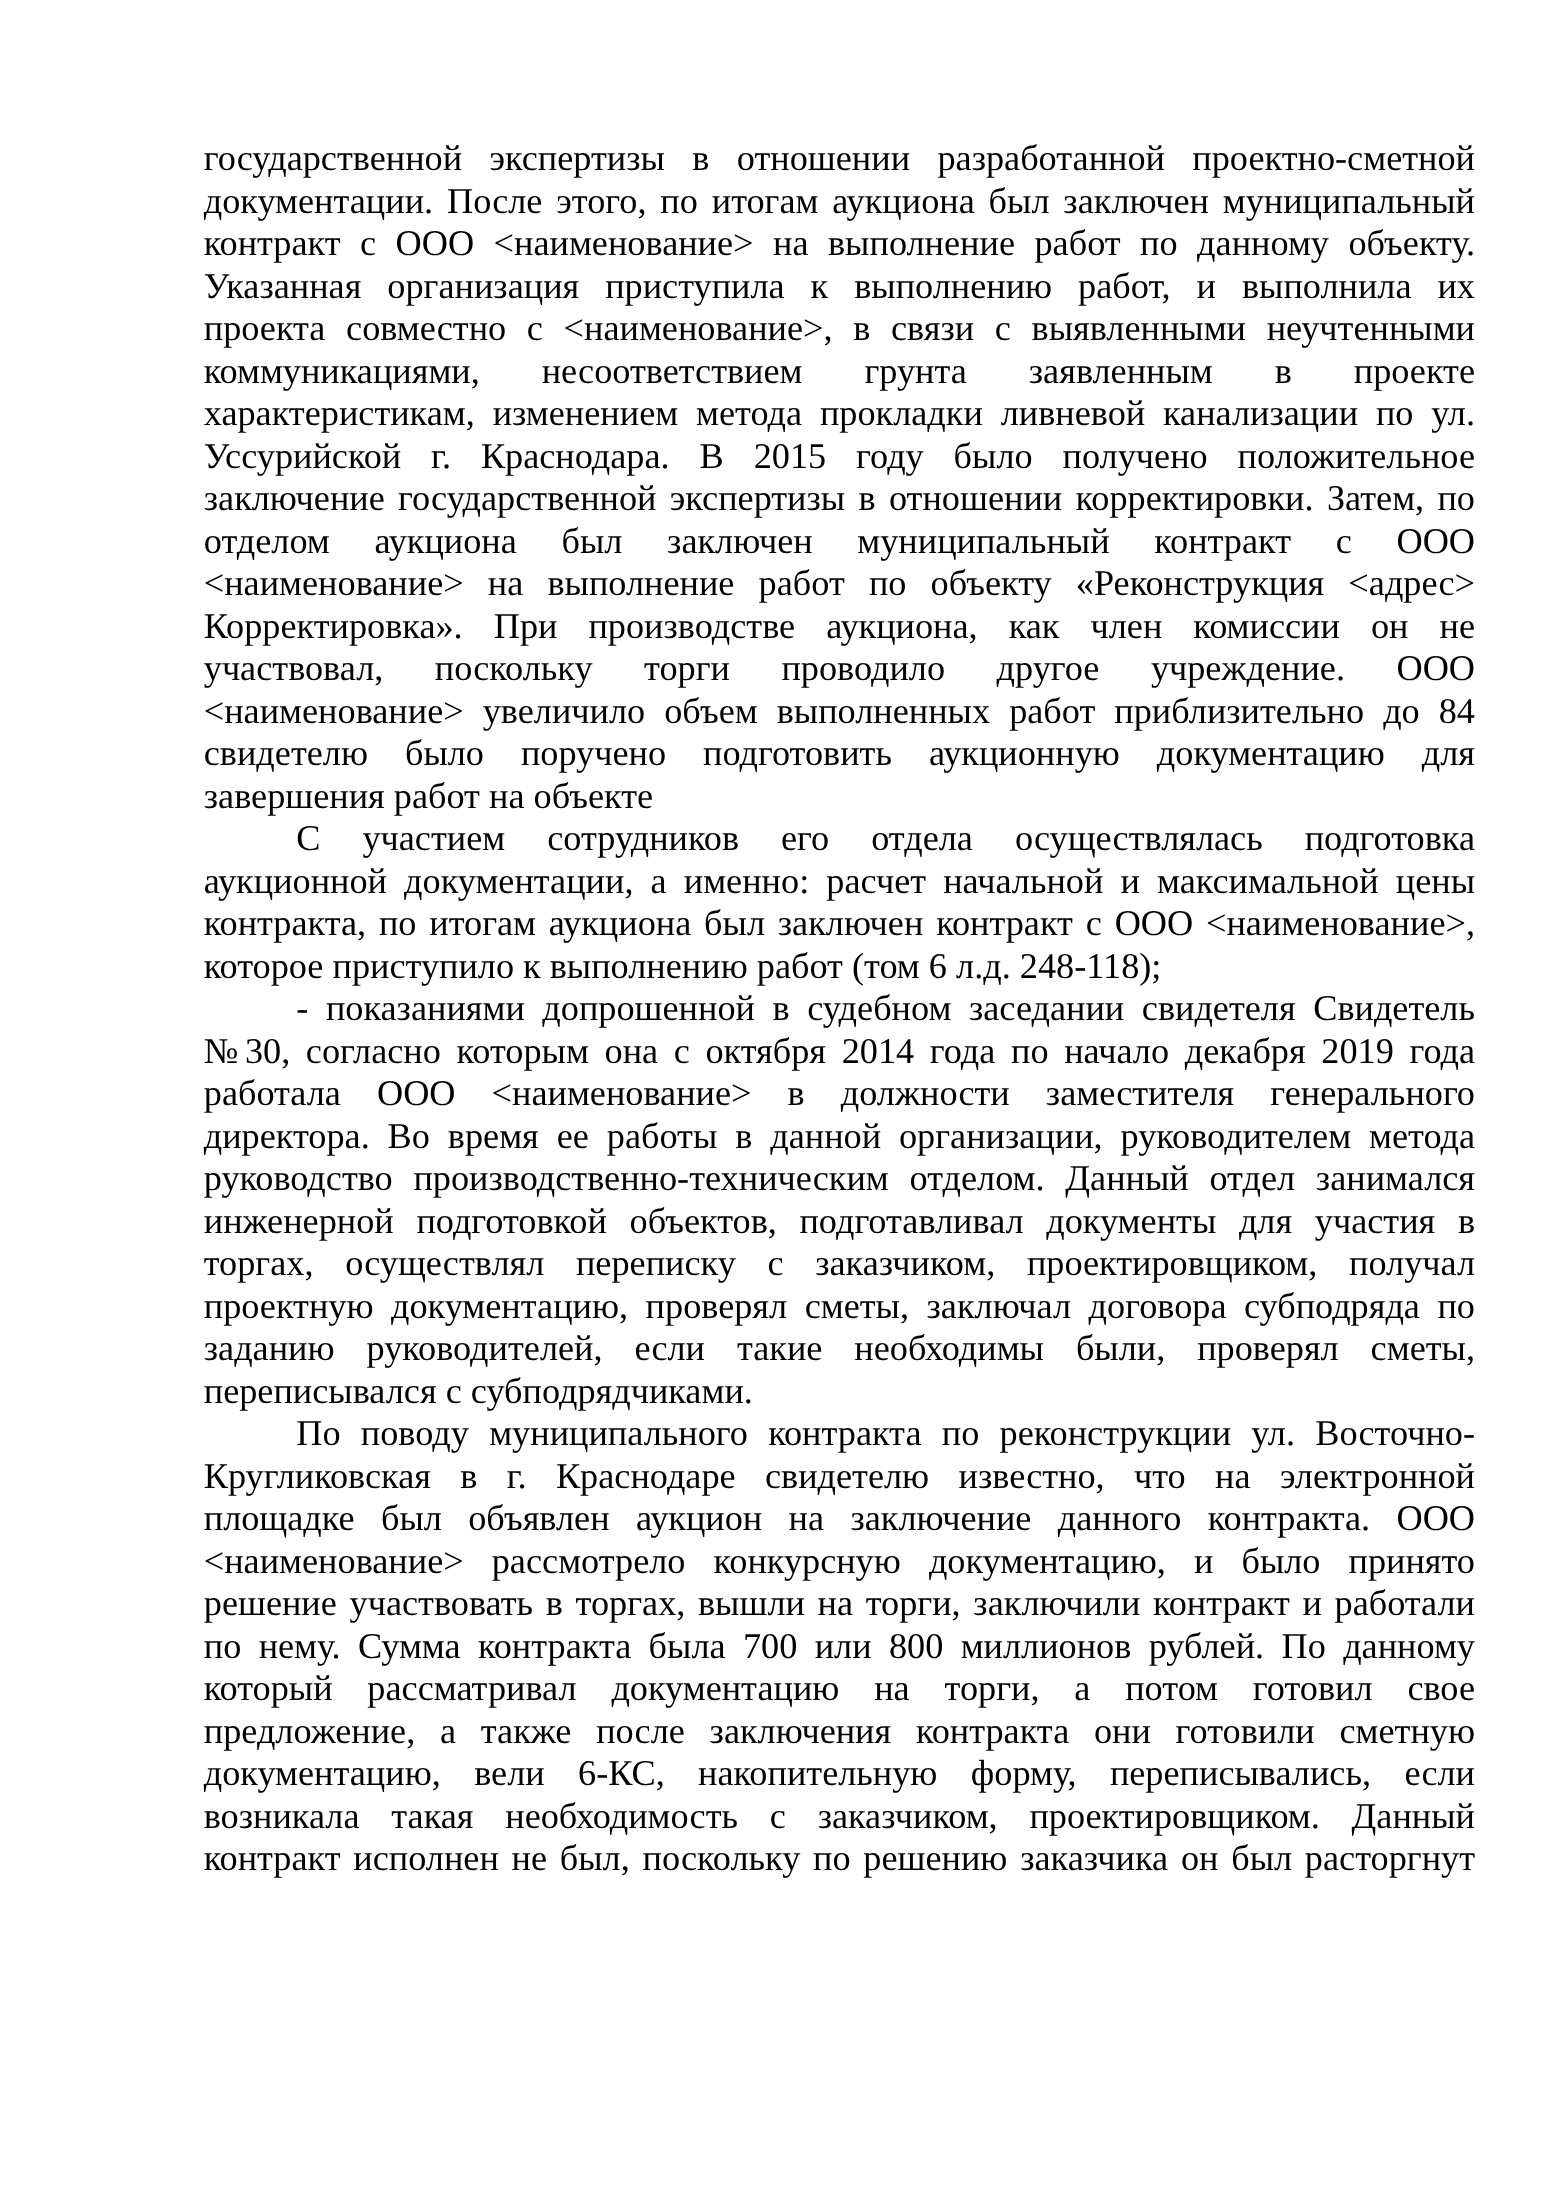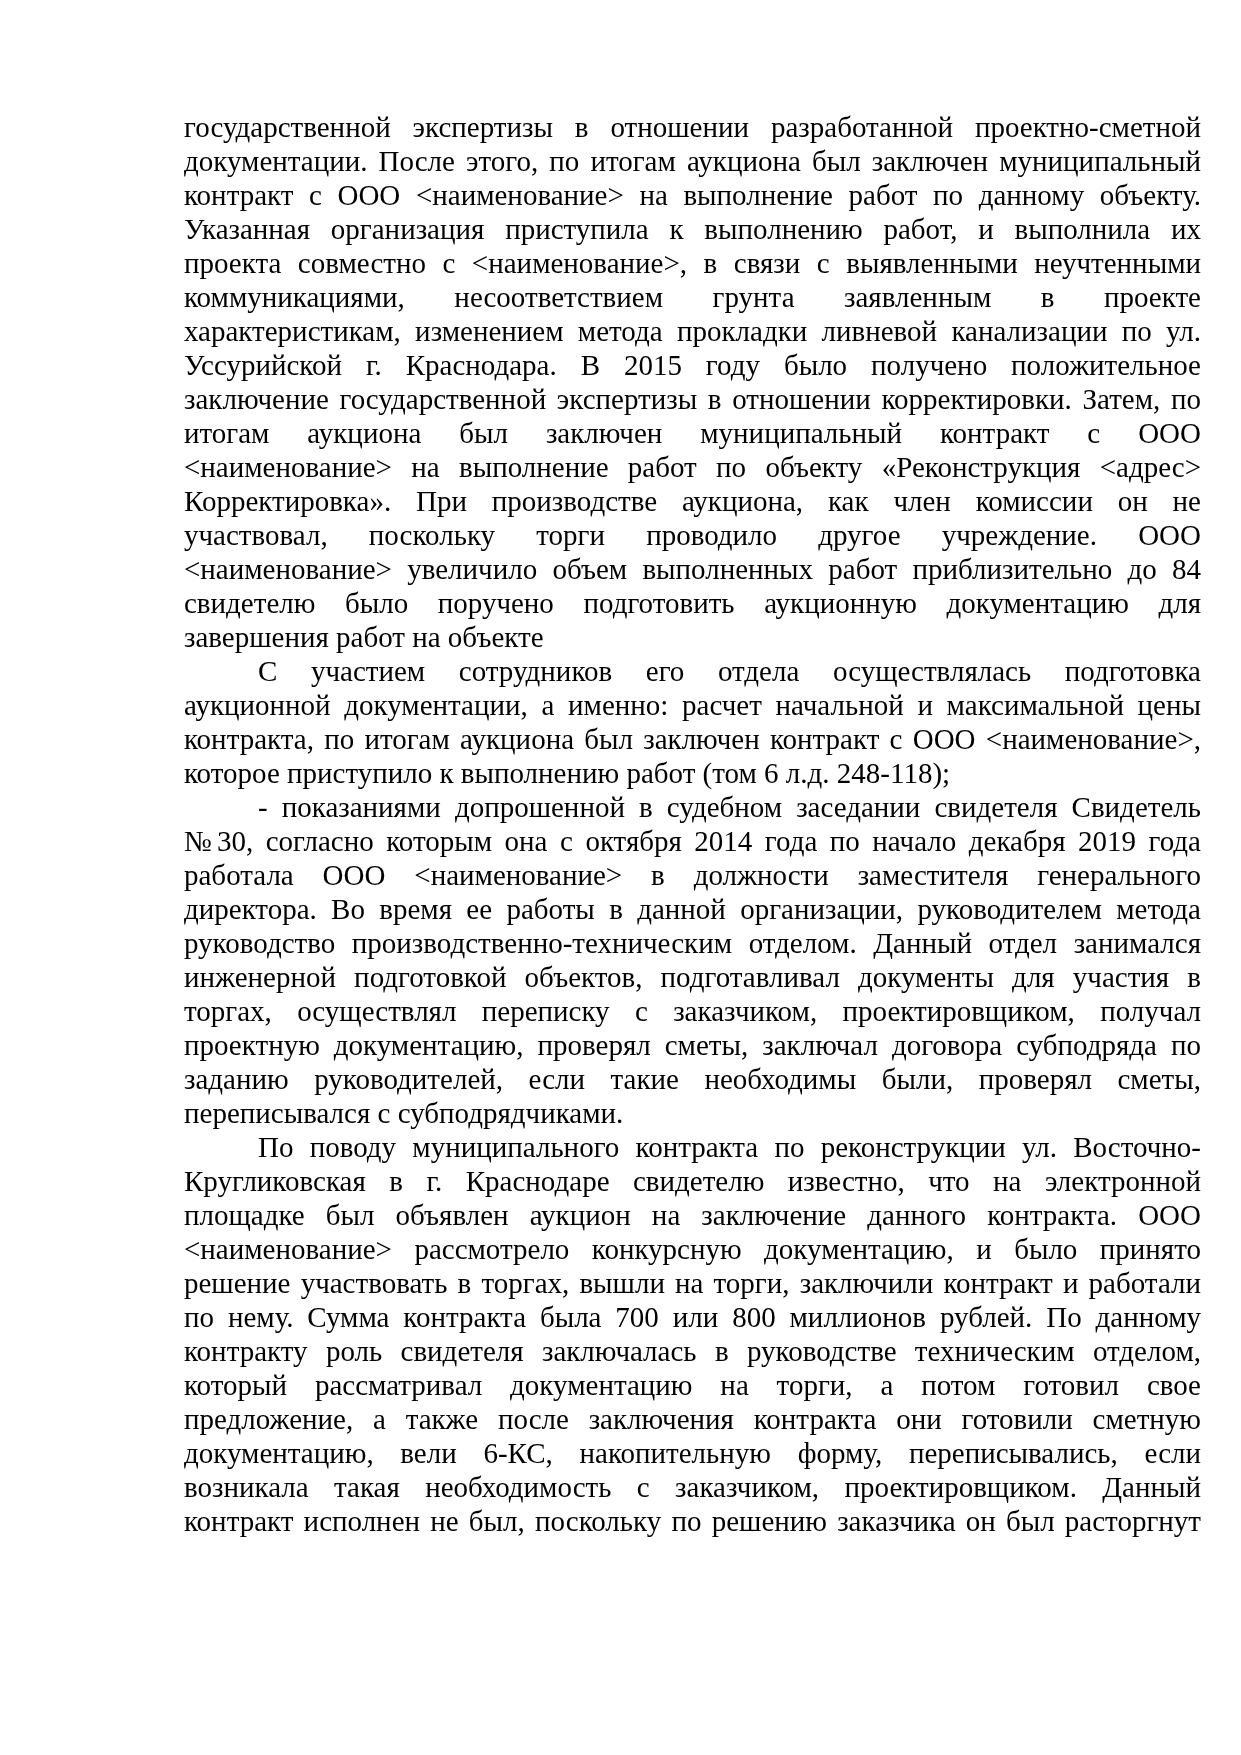--- a/index.html
+++ b/index.html
@@ -17,21 +17,20 @@
     color: #000000;
   }
   .text-block {
     position: absolute;
     left: 163px;
     top: 110px;
     width: 1017px;
     font-size: 29px;
     line-height: 34px;
     color: #000000;
-    margin-left: 21px;
   }
   .paragraph { margin: 0; padding: 0; }
   .ln {
     text-align: justify;
     text-align-last: justify;
     white-space: normal;
     height: 34px;
     overflow: visible;
   }
   .ln-end {
@@ -51,21 +50,21 @@
     <div class="paragraph">
       <div class="ln">государственной экспертизы в отношении разработанной проектно-сметной</div>
       <div class="ln">документации. После этого, по итогам аукциона был заключен муниципальный</div>
       <div class="ln">контракт с ООО &lt;наименование&gt; на выполнение работ по данному объекту.</div>
       <div class="ln">Указанная организация приступила к выполнению работ, и выполнила их</div>
       <div class="ln">проекта совместно с &lt;наименование&gt;, в связи с выявленными неучтенными</div>
       <div class="ln">коммуникациями, несоответствием грунта заявленным в проекте</div>
       <div class="ln">характеристикам, изменением метода прокладки ливневой канализации по ул.</div>
       <div class="ln">Уссурийской г. Краснодара. В 2015 году было получено положительное</div>
       <div class="ln">заключение государственной экспертизы в отношении корректировки. Затем, по</div>
-      <div class="ln">итогам аукциона был заключен муниципальный контракт с ООО</div>
+      <div class="ln">отделом аукциона был заключен муниципальный контракт с ООО</div>
       <div class="ln">&lt;наименование&gt; на выполнение работ по объекту «Реконструкция &lt;адрес&gt;</div>
       <div class="ln">Корректировка». При производстве аукциона, как член комиссии он не</div>
       <div class="ln">участвовал, поскольку торги проводило другое учреждение. ООО</div>
       <div class="ln">&lt;наименование&gt; увеличило объем выполненных работ приблизительно до 84</div>
       <div class="ln">свидетелю было поручено подготовить аукционную документацию для</div>
       <div class="ln ln-end">завершения работ на объекте</div>
     </div>
 
     <div class="paragraph">
       <div class="ln ln-first">С участием сотрудников его отдела осуществлялась подготовка</div>
@@ -87,21 +86,20 @@
       <div class="ln ln-end">переписывался с субподрядчиками.</div>
     </div>
 
     <div class="paragraph">
       <div class="ln ln-first">По поводу муниципального контракта по реконструкции ул. Восточно-</div>
       <div class="ln">Кругликовская в г. Краснодаре свидетелю известно, что на электронной</div>
       <div class="ln">площадке был объявлен аукцион на заключение данного контракта. ООО</div>
       <div class="ln">&lt;наименование&gt; рассмотрело конкурсную документацию, и было принято</div>
       <div class="ln">решение участвовать в торгах, вышли на торги, заключили контракт и работали</div>
       <div class="ln">по нему. Сумма контракта была 700 или 800 миллионов рублей. По данному</div>
-      <div class="ln">контракту роль свидетеля заключалась в руководстве техническим отделом,</div>
       <div class="ln">который рассматривал документацию на торги, а потом готовил свое</div>
       <div class="ln">предложение, а также после заключения контракта они готовили сметную</div>
       <div class="ln">документацию, вели 6-КС, накопительную форму, переписывались, если</div>
       <div class="ln">возникала такая необходимость с заказчиком, проектировщиком. Данный</div>
       <div class="ln">контракт исполнен не был, поскольку по решению заказчика он был расторгнут</div>
     </div>
 
   </div>
 </div>
 

